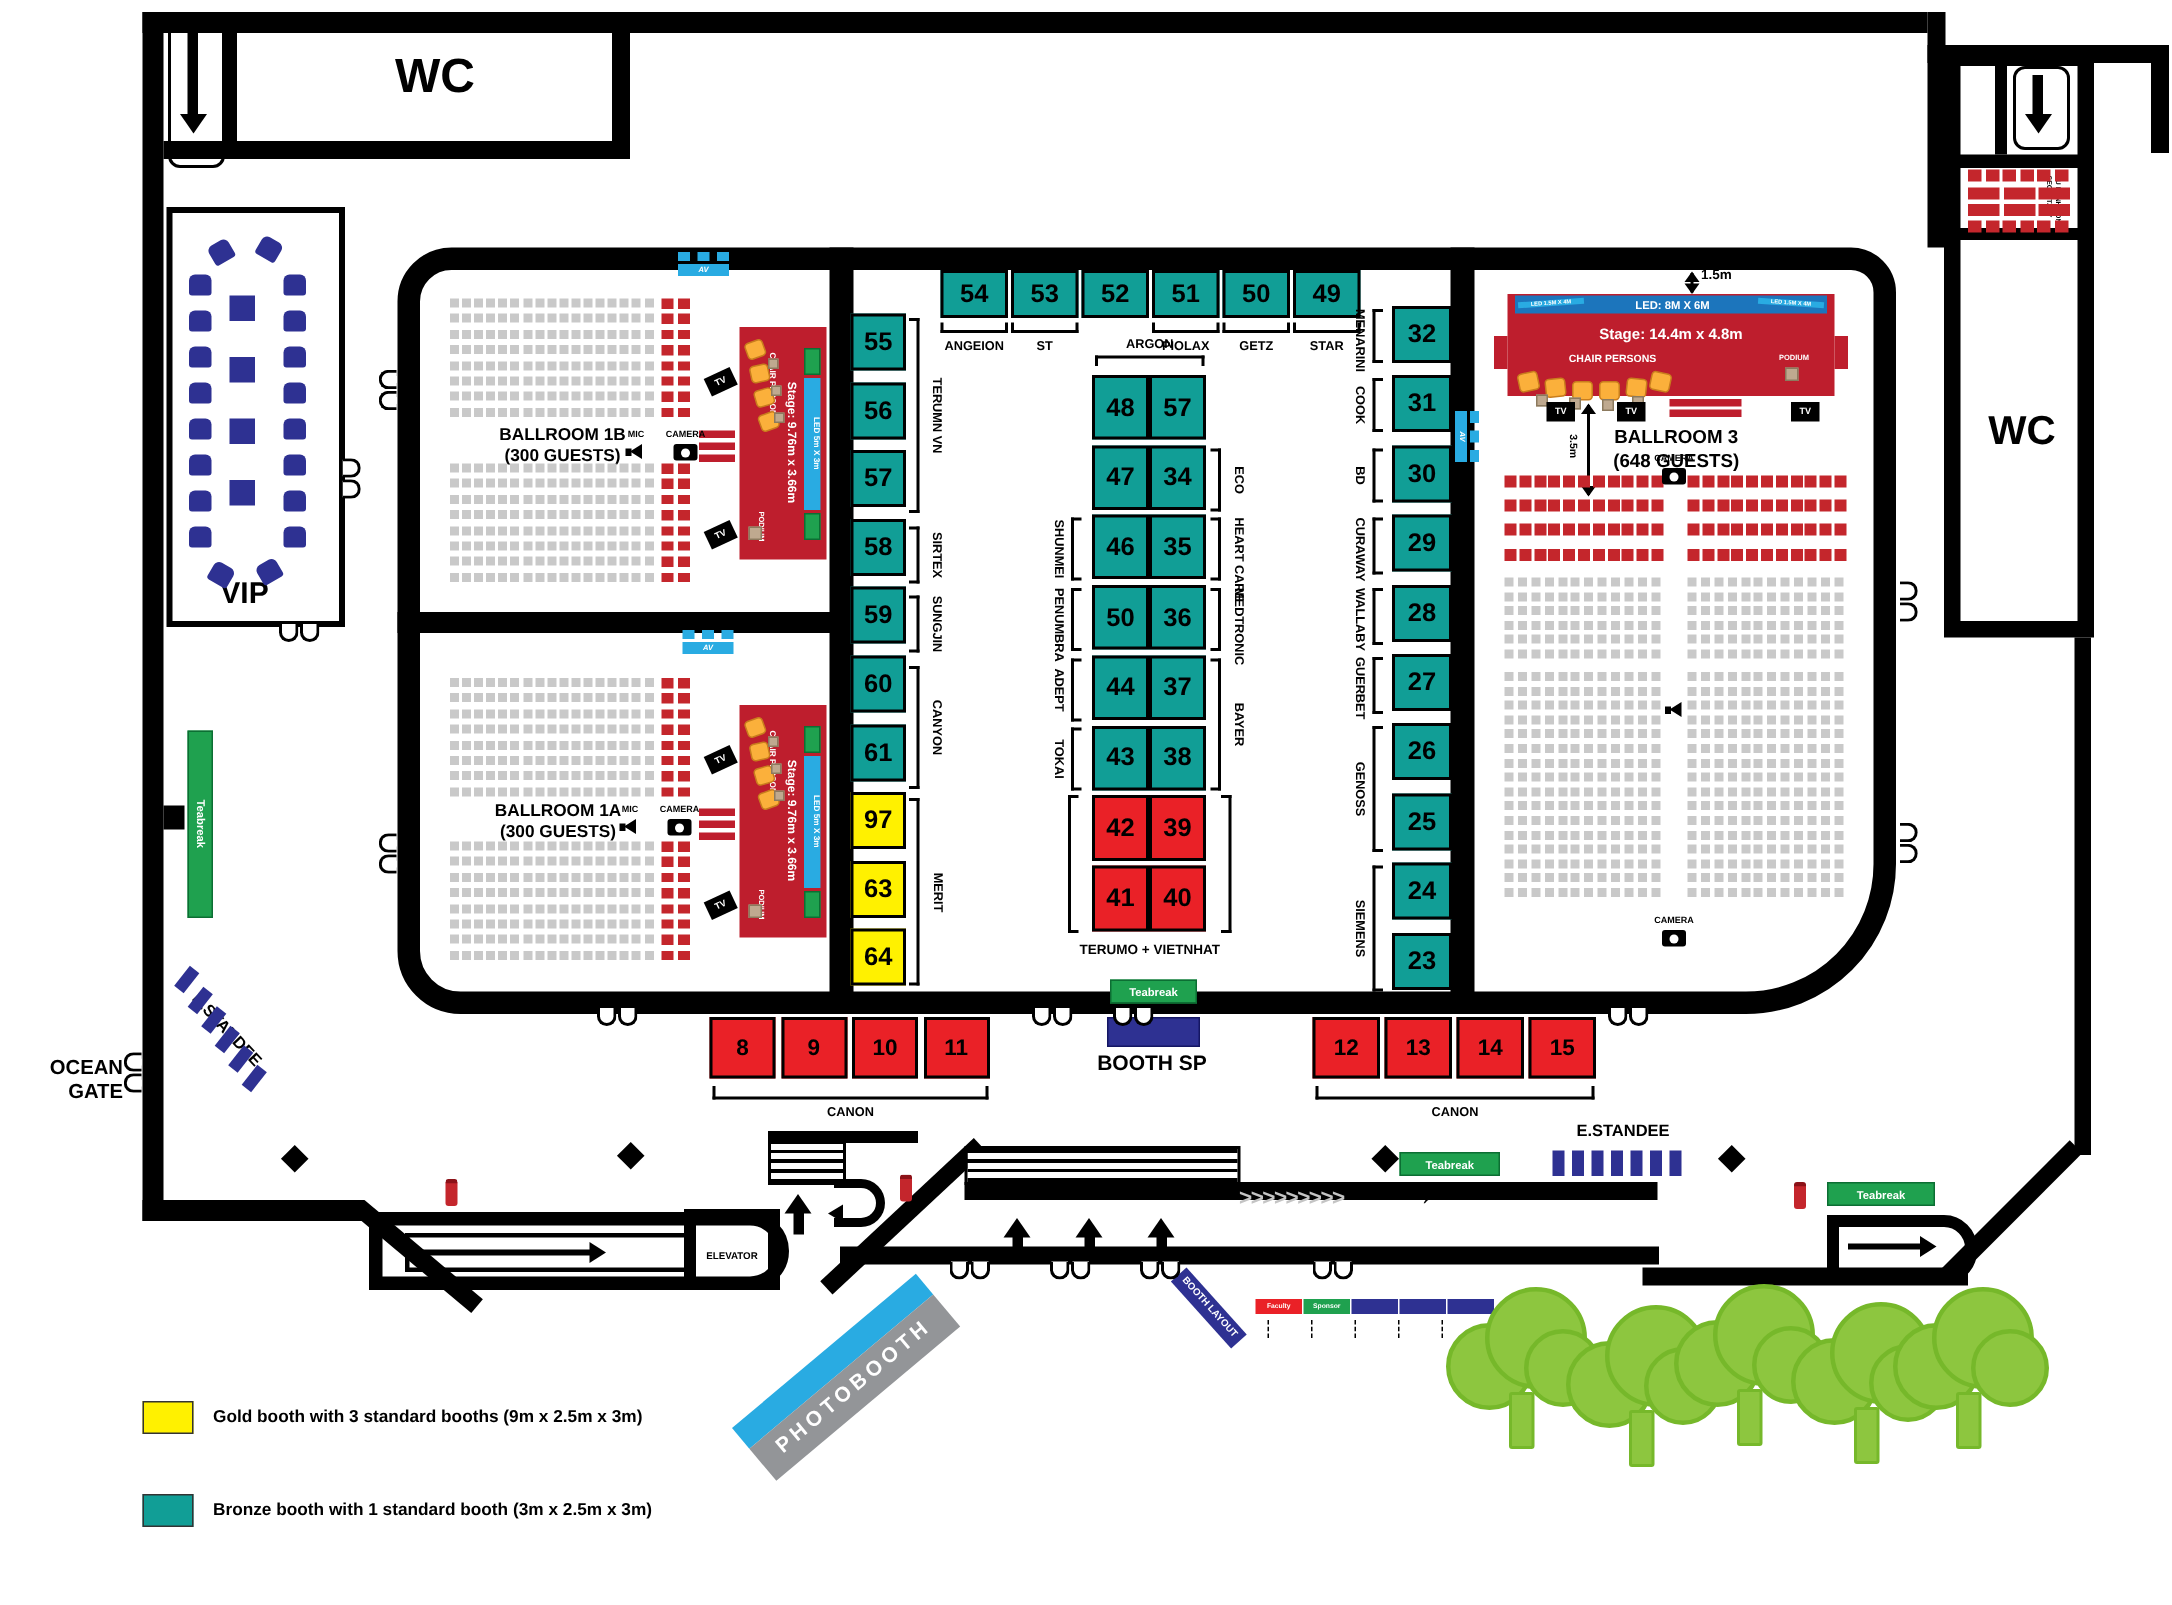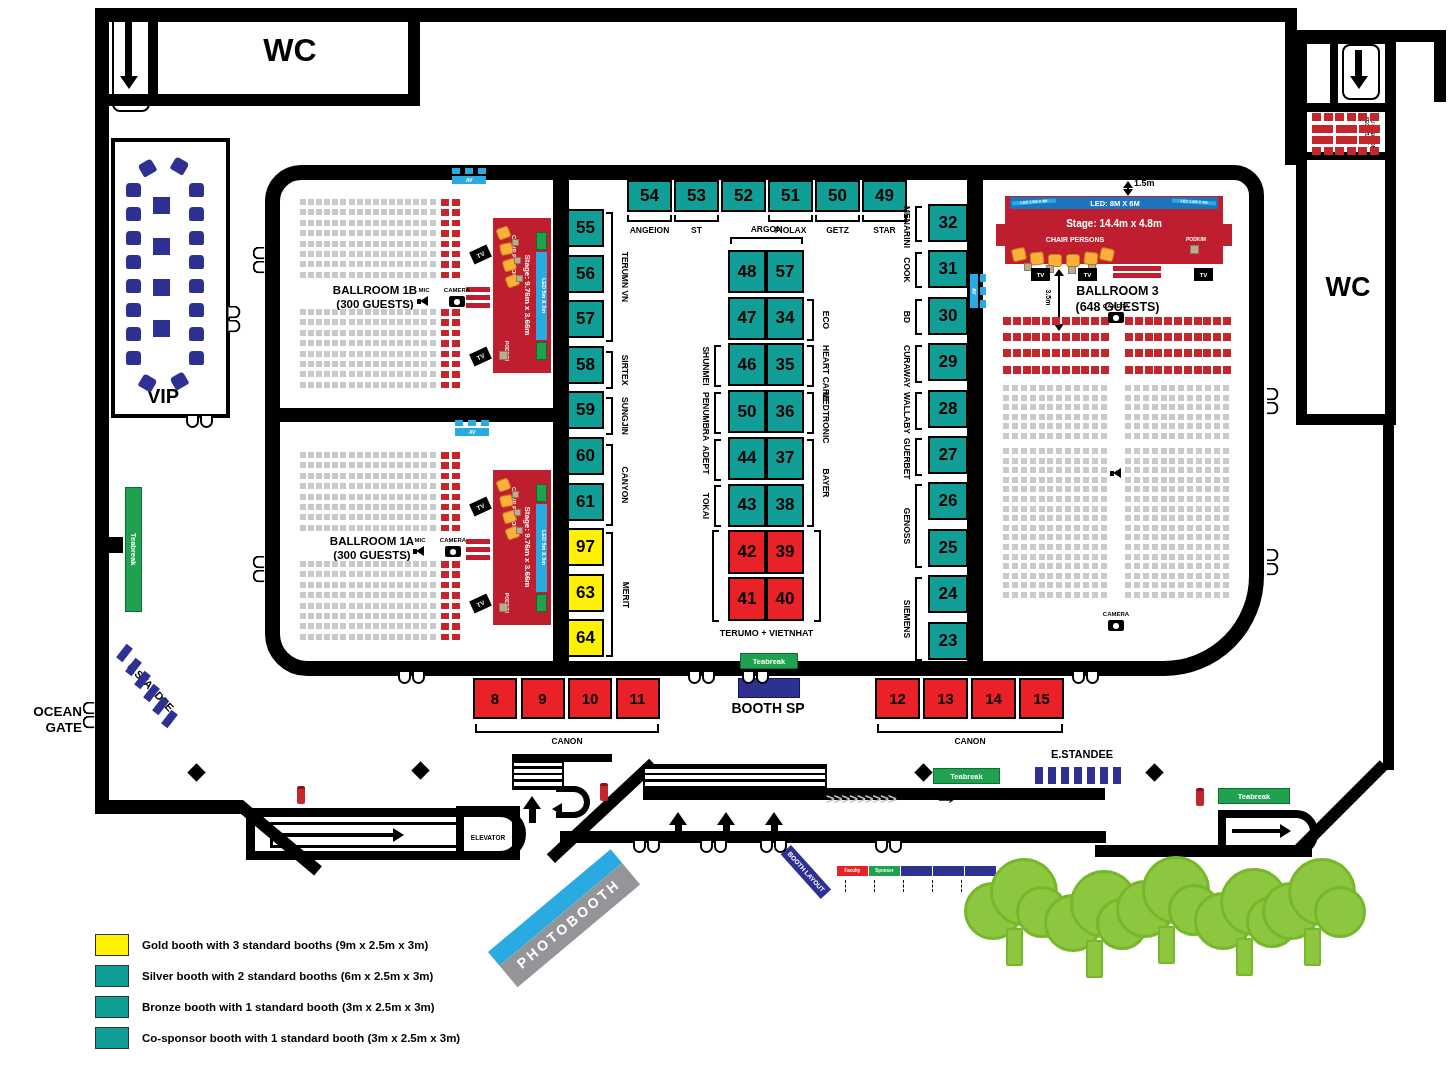--- a/index.html
+++ b/index.html
@@ -1793,26 +1793,18 @@
         <div class="h"></div>
         <div class="s"></div>
       </div>
     </div>
 
   <div id="legend" style="position:absolute;left:95px;top:903px;width:520px;height:160px">
       <div class="legend-row" style="left: 0px; top: 31px;">
         <span class="legend-sw" style="background: rgb(255, 241, 0);"></span>
         <span class="legend-tx">Gold booth with 3 standard booths (9m x 2.5m x 3m)</span>
       </div>
-      <div class="legend-row" style="left: 0px; top: 62px;">
-        <span class="legend-sw" style="background: rgb(17, 158, 150);"></span>
-        <span class="legend-tx">Silver booth with 2 standard booths (6m x 2.5m x 3m)</span>
-      </div>
       <div class="legend-row" style="left: 0px; top: 93px;">
         <span class="legend-sw" style="background: rgb(17, 158, 150);"></span>
         <span class="legend-tx">Bronze booth with 1 standard booth (3m x 2.5m x 3m)</span>
       </div>
-      <div class="legend-row" style="left: 0px; top: 124px;">
-        <span class="legend-sw" style="background: rgb(17, 158, 150);"></span>
-        <span class="legend-tx">Co-sponsor booth with 1 standard booth (3m x 2.5m x 3m)</span>
-      </div>
     </div>
 </div>
 
 </body></html>

